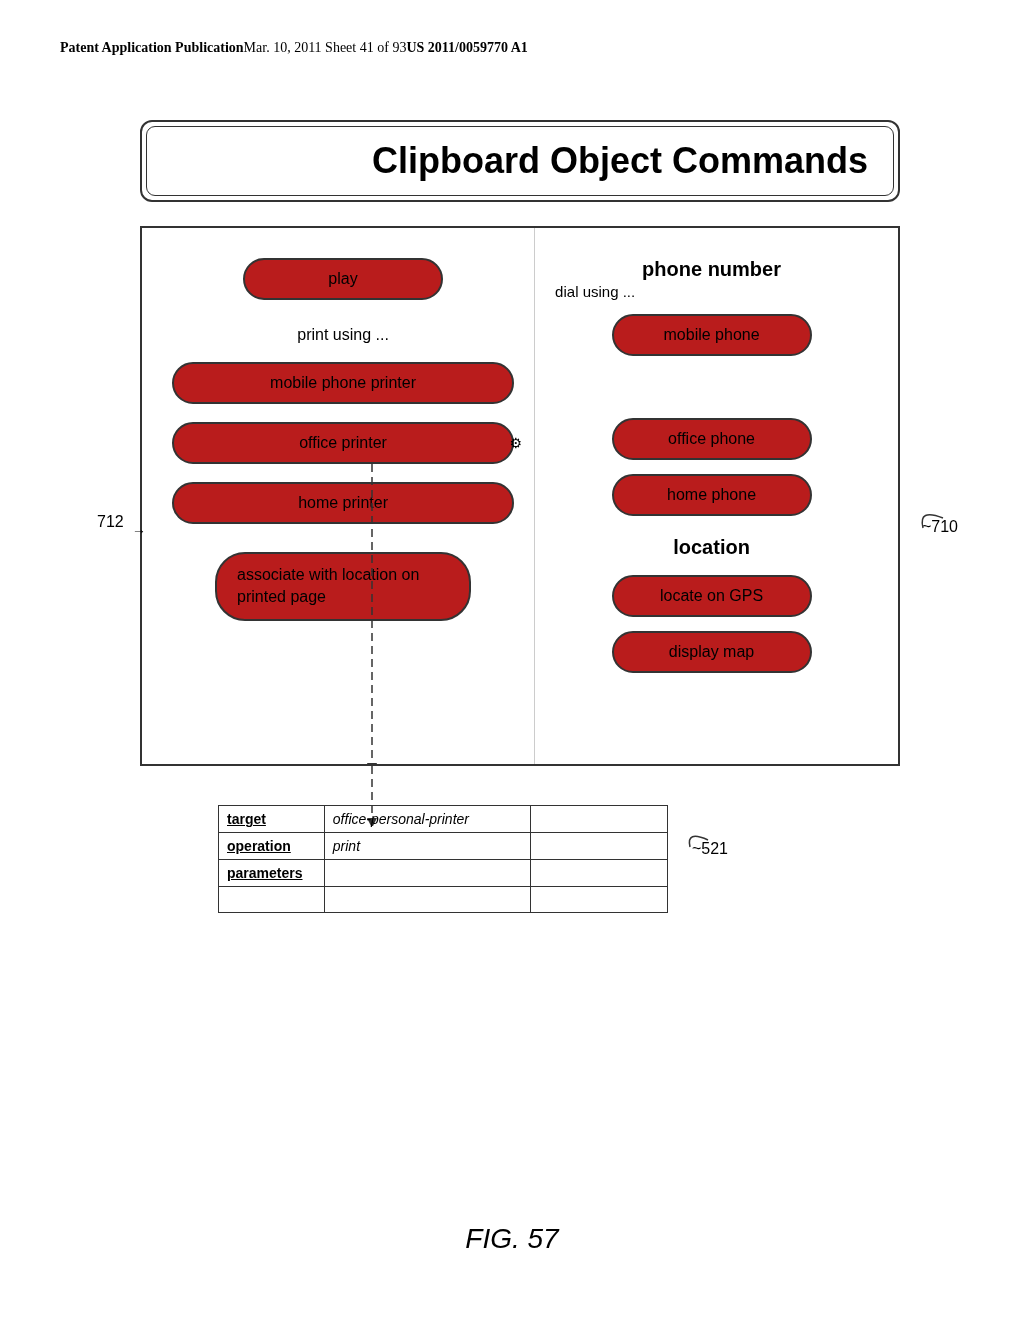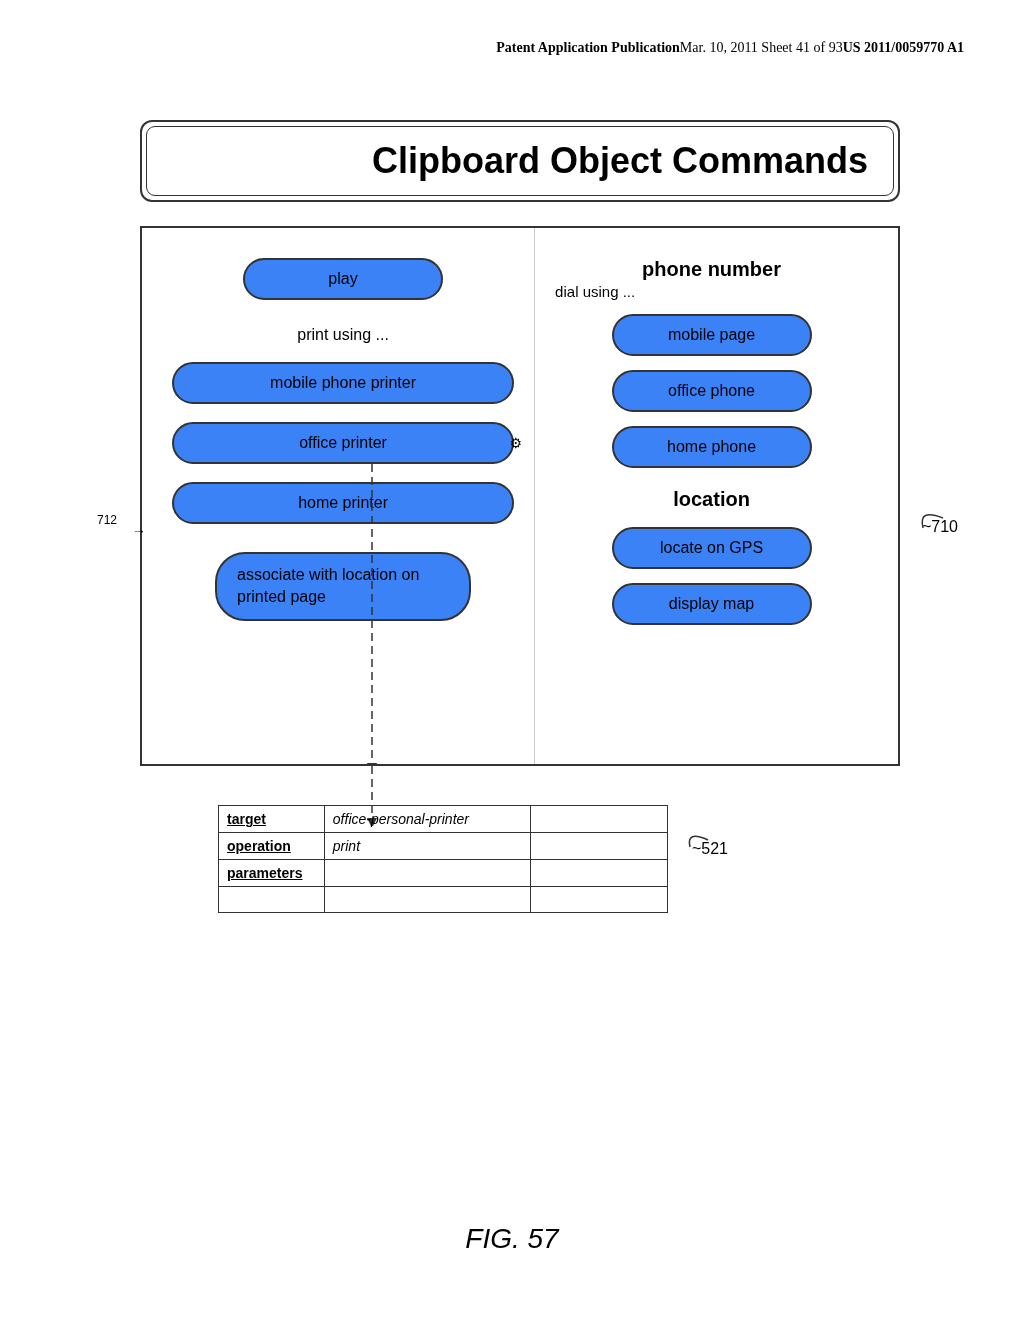--- a/index.html
+++ b/index.html
@@ -12,21 +12,21 @@
       overflow: hidden;
     }
 
     
     .page-header {
       position: absolute;
       top: 40px;
       left: 60px;
       right: 60px;
       display: flex;
-      justify-content: flex-end;
+      justify-content: flex-start;
       align-items: center;
       font-size: 14px;
     }
 
     .header-left { font-weight: bold; }
     .header-center { text-align: center; }
     .header-right { font-weight: bold; }
 
     
     .diagram-container {
@@ -90,21 +90,21 @@
     }
 
     
     .cmd-btn {
       border: 2px solid #333;
       border-radius: 30px;
       padding: 10px 20px;
       text-align: center;
       font-size: 16px;
       font-family: Arial, sans-serif;
-      background: #3b82f6;
+      background: #b91c1c;
       display: inline-block;
     }
 
     .cmd-btn-wide {
       width: 100%;
     }
 
     
     .section-label {
       font-size: 20px;
@@ -273,25 +273,25 @@
 
     <div class="right-col">
 
       <div class="right-col-phone">
         <div style="text-align:center;">
           <div class="section-label">phone number</div>
           <div class="section-sublabel">dial using ...</div>
         </div>
 
         <div style="display:flex; justify-content:center;">
-          <div class="cmd-btn" style="width:200px;">mobile page</div>
-        </div>
-
-        <div style="display:flex; justify-content:center;">
-          <div class="cmd-btn" style="width:200px;">office phone</div>
+          <div class="cmd-btn" style="width:200px;">mobile phone</div>
+        </div>
+
+        <div style="display:flex; justify-content:center;">
+          <div class="cmd-btn" style="width:200px;margin-top:48px;">office phone</div>
         </div>
 
         <div style="display:flex; justify-content:center;">
           <div class="cmd-btn" style="width:200px;">home phone</div>
         </div>
       </div>
 
       <div class="right-col-location">
         <div class="section-label" style="text-align:center;">location</div>
 
@@ -299,21 +299,21 @@
           <div class="cmd-btn" style="width:200px;">locate on GPS</div>
         </div>
 
         <div style="display:flex; justify-content:center;">
           <div class="cmd-btn" style="width:200px;">display map</div>
         </div>
       </div>
 
     </div>
 
-    <div class="label-712" style="position:absolute; left:-45px; top:285px; font-size:12px; font-family:Arial,sans-serif;">712</div>
+    <div class="label-712" style="position:absolute; left:-45px; top:285px; font-size:16px; font-family:Arial,sans-serif;">712</div>
 
     <div style="position:absolute; left:-10px; top:293px; font-size:14px; font-family:Arial,sans-serif;">→</div>
 
     <div class="label-710" style="position:absolute; right:-60px; top:290px; font-size:16px; font-family:Arial,sans-serif;">~710</div>
 
     <svg style="position:absolute; right:-55px; top:270px; width:40px; height:40px;" xmlns="http://www.w3.org/2000/svg">
       <path d="M 30 20 Q 5 10 10 30" stroke="#333" stroke-width="1.5" fill="none"></path>
     </svg>
 
   </div>

